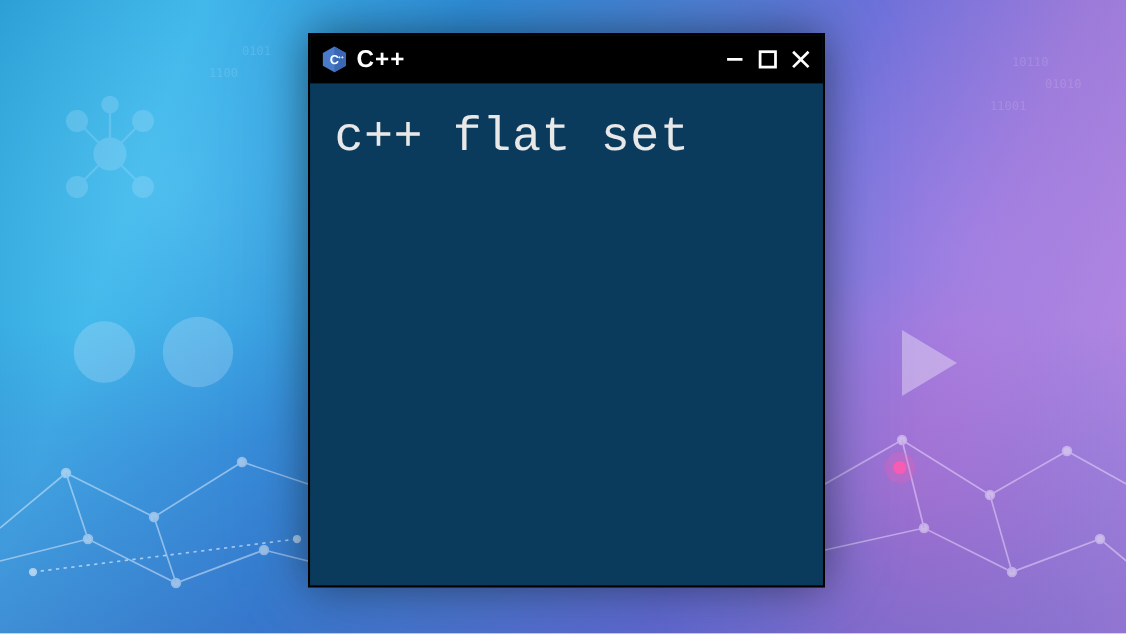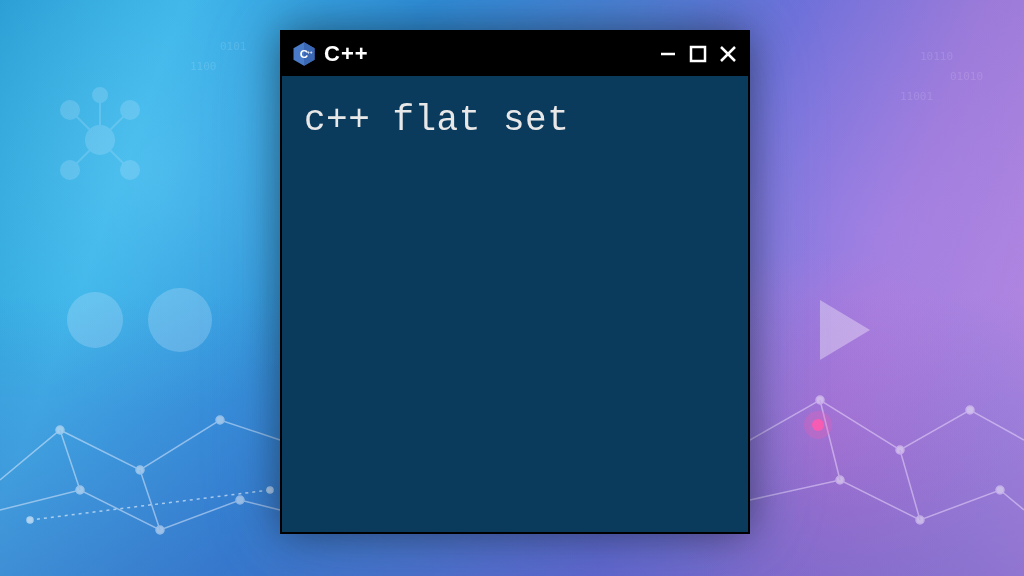--- a/index.html
+++ b/index.html
@@ -101,21 +101,21 @@
     }
     
     .window-body {
       padding: 24px 22px;
       height: calc(100% - 44px);
       background: #0a3a5c;
     }
     
     .content-text {
       color: #e8e8e8;
-      font-size: 36px;
+      font-size: 44px;
       font-family: 'Consolas', 'Courier New', monospace;
       letter-spacing: 0.5px;
     }
   </style>
 </head>
 <body>
 
 <div class="background">
   <div class="bg-overlay"></div>
   <div class="cloud-layer"></div>

